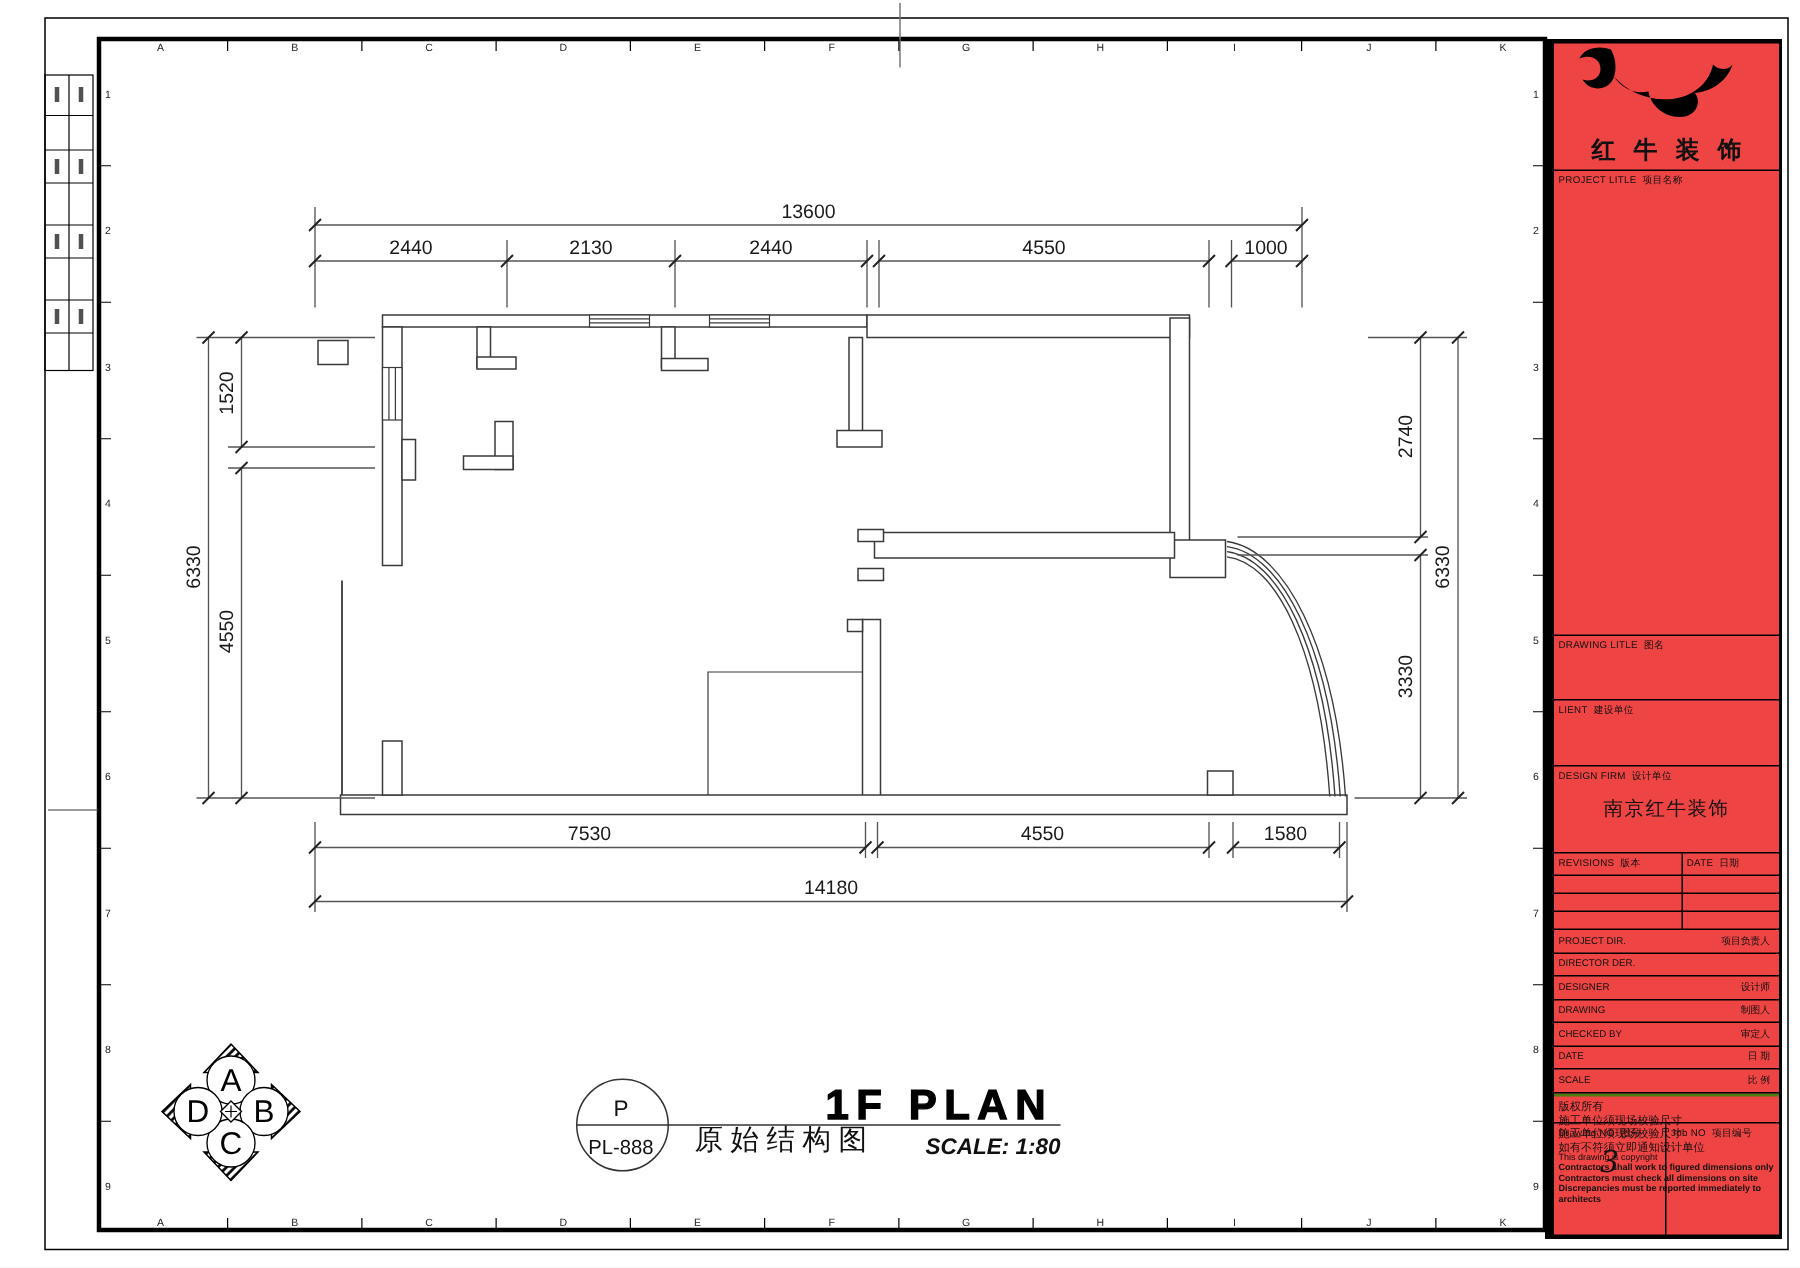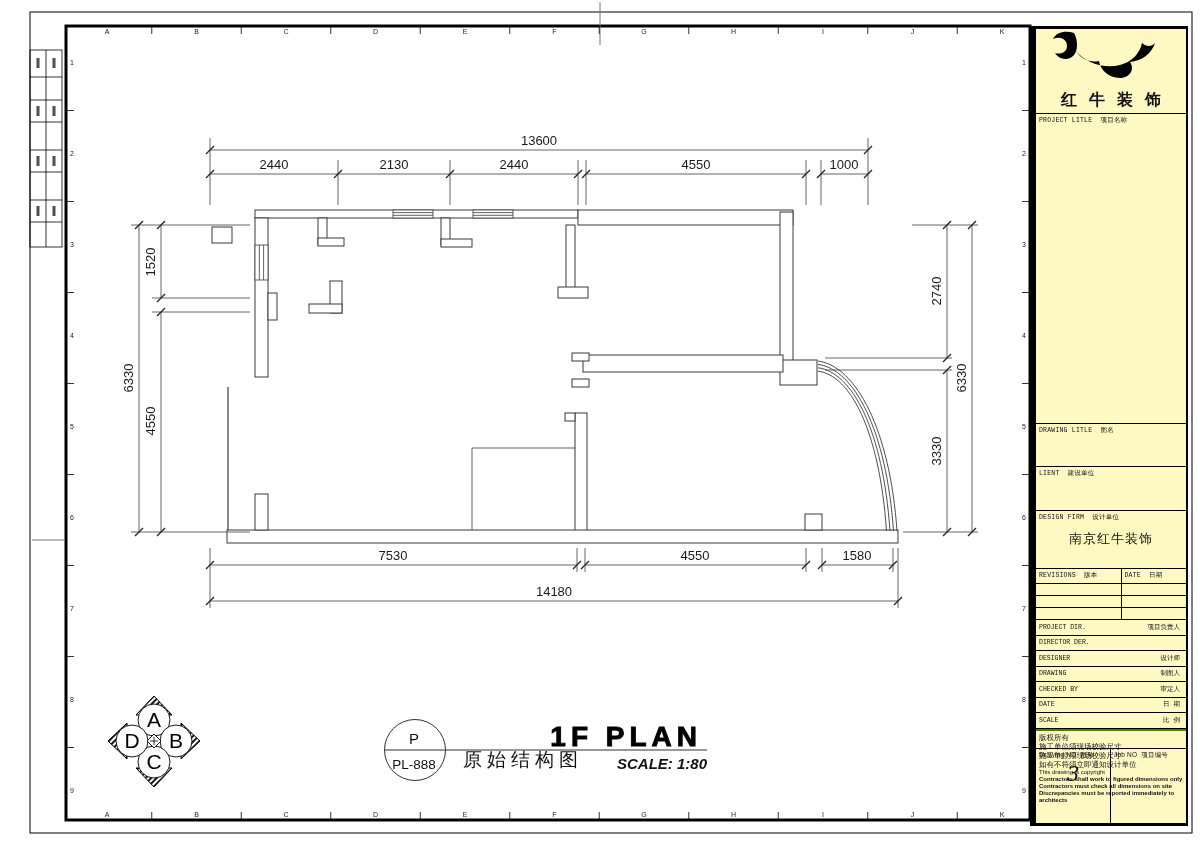--- a/index.html
+++ b/index.html
@@ -6,22 +6,22 @@
   .sheet{position:relative;width:1200px;height:845px;background:#fff;overflow:hidden;
          font-family:"Liberation Sans", sans-serif;}
   svg{font-family:"Liberation Sans", sans-serif;}
   .plan-svg{position:absolute;left:0;top:0;}
   .dim{font-size:13px;fill:#1a1a1a;}
   .ruler{font-size:7px;fill:#222;}
   
   .tblock{position:absolute;left:1030px;top:26px;width:150px;height:794px;
           border-left:6px solid #000;border-right:2px solid #000;
           border-top:3px solid #000;border-bottom:3px solid #000;
-          background:#fef9c3;color:#111;}
-  .tb-sec{border-bottom:1px solid #000;position:relative;box-sizing:border-box;font-family:Liberation Mono, monospace;}
+          background:#ef4444;color:#111;}
+  .tb-sec{border-bottom:1px solid #000;position:relative;box-sizing:border-box;}
   .lbl{display:block;font-size:6.5px;letter-spacing:.2px;padding:2px 3px 0 3px;white-space:nowrap;}
   .tb-logo{height:84px;border-bottom:1px solid #000;position:relative;}
   .tb-company{position:absolute;left:0;right:0;bottom:2px;text-align:center;
               font-size:16px;letter-spacing:12px;text-indent:12px;font-weight:bold;}
   .tb-project{height:310px;}
   .tb-drawingtitle{height:43px;}
   .tb-client{height:44px;}
   .tb-firm{height:58px;}
   .firm-value{text-align:center;font-size:13px;margin-top:8px;letter-spacing:1px;}
   .tb-rev{height:51px;display:grid;grid-template-columns:57% 43%;grid-template-rows:15px 12px 12px 12px;}

